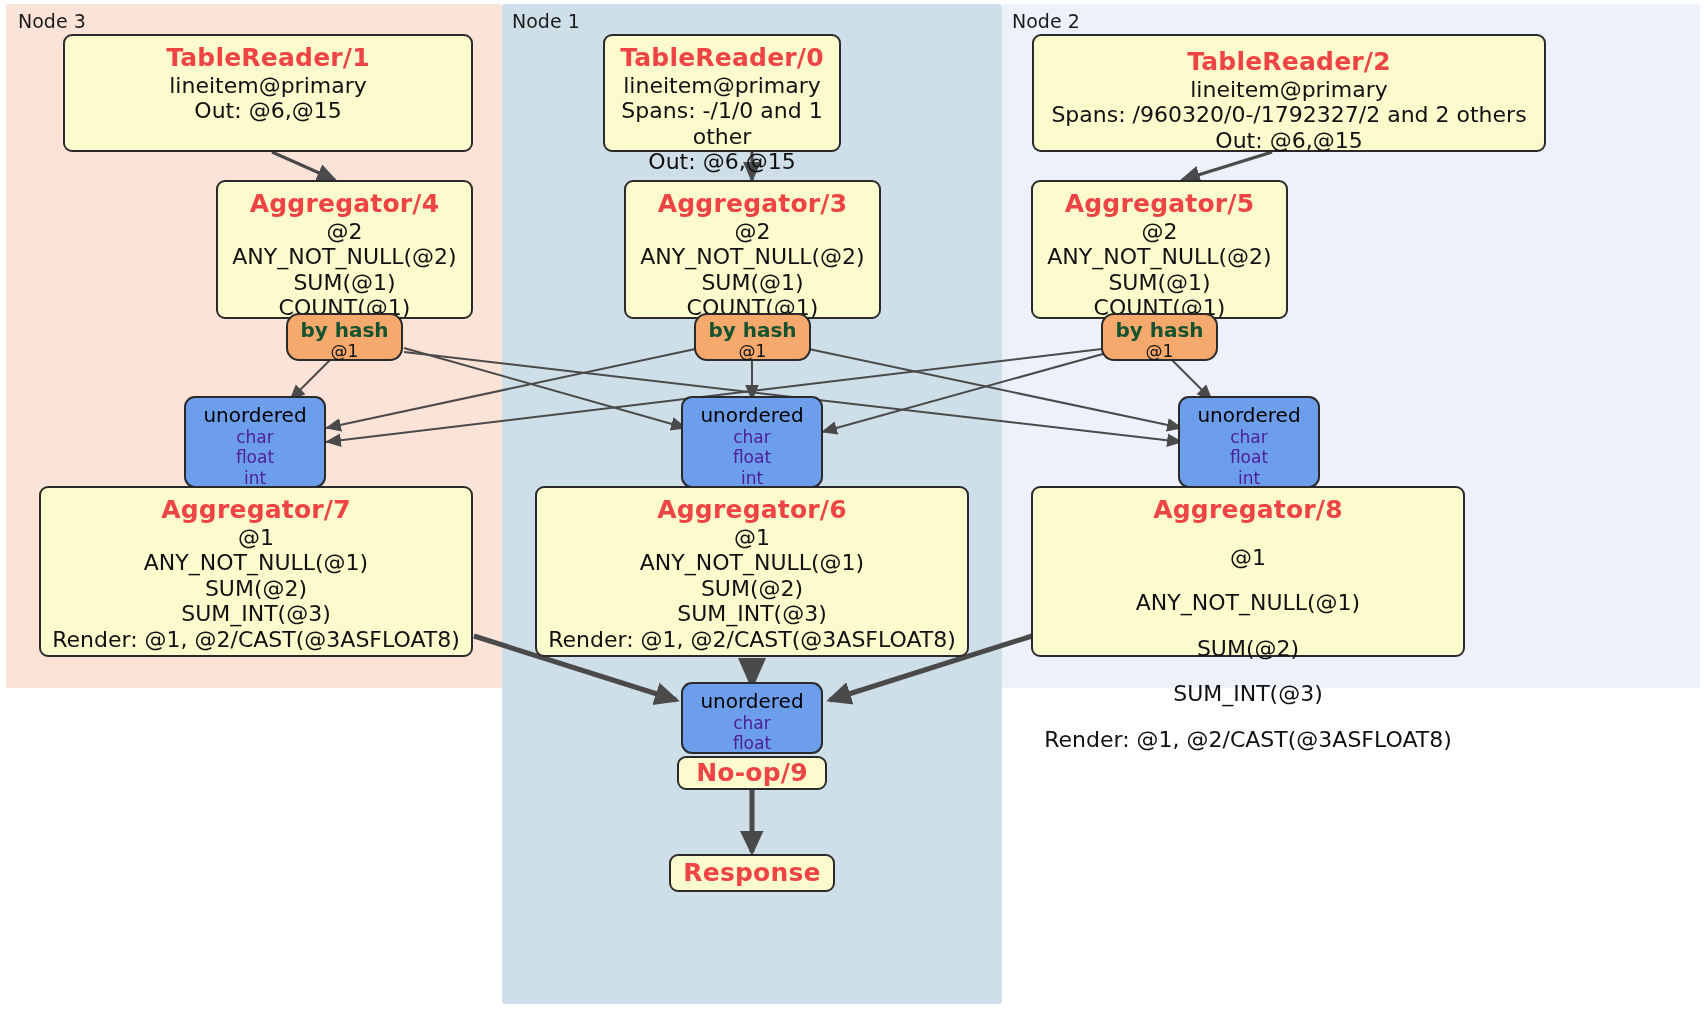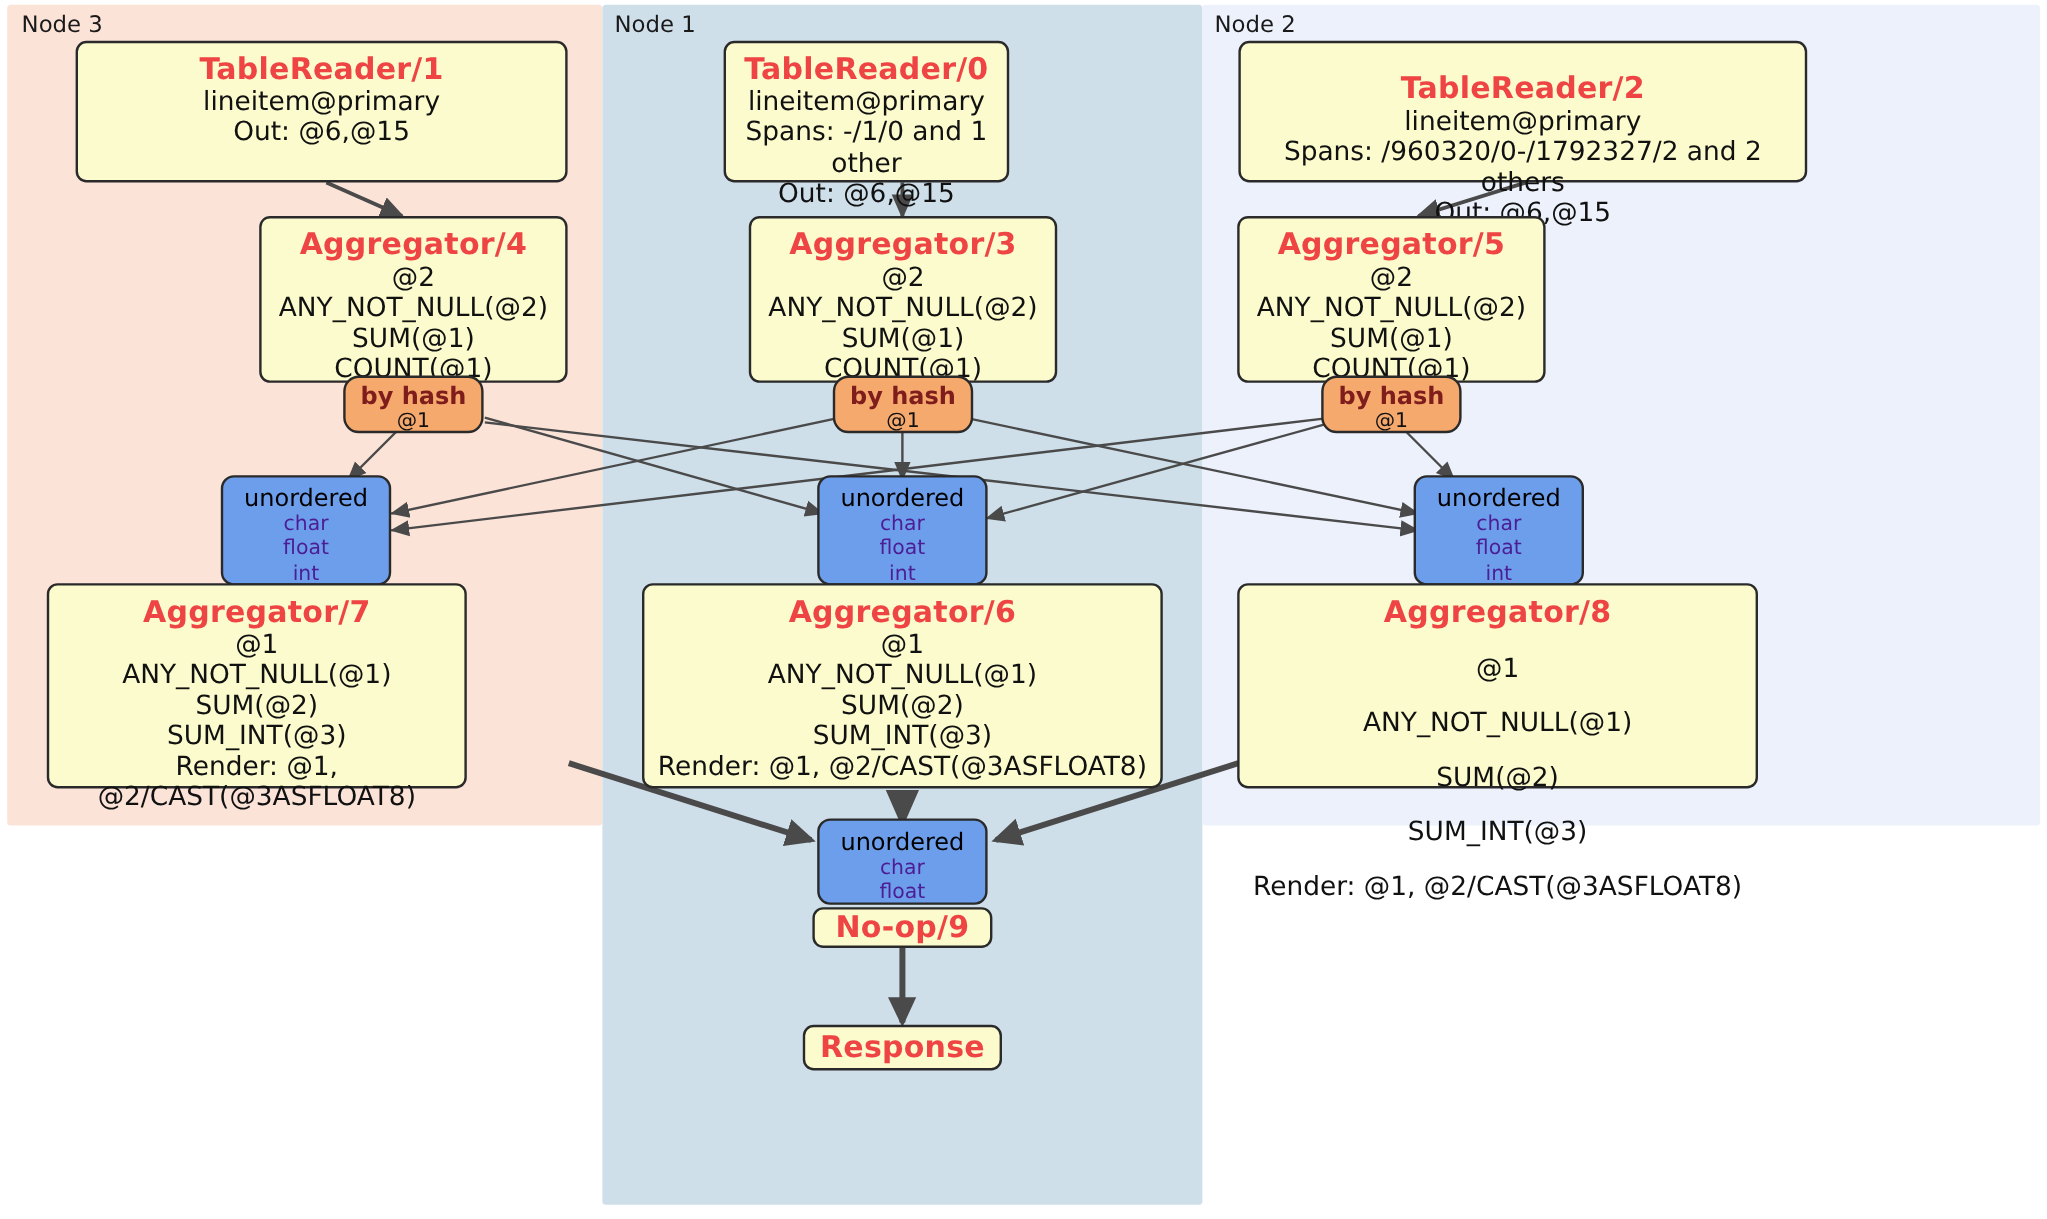--- a/index.html
+++ b/index.html
@@ -10,21 +10,21 @@
   .panel-label{position:absolute;font-size:19px;color:#1a1a1a;line-height:1;}
 
   .node{position:absolute;box-sizing:border-box;display:flex;flex-direction:column;
         align-items:center;justify-content:flex-start;text-align:center;}
 
   .proc{background:#fbfbcd;border:2.2px solid #2a2a2a;border-radius:9px;}
   .proc .title{font-weight:bold;font-size:25px;color:#ef4444;line-height:1.14;letter-spacing:.2px;}
   .proc .line{font-size:22px;color:#111;line-height:1.16;}
 
   .router{background:#f6a96d;border:2.2px solid #2a2a2a;border-radius:13px;}
-  .router .title{font-weight:bold;font-size:20px;color:#7f1d1d;line-height:1.15;}
+  .router .title{font-weight:bold;font-size:20px;color:#14532d;line-height:1.15;}
   .router .line{font-size:17px;color:#111;line-height:1.15;}
 
   .sync{background:#6d9eeb;border:2.2px solid #2a2a2a;border-radius:11px;}
   .sync .title{font-weight:normal;font-size:20px;color:#000;line-height:1.15;}
   .sync .line{font-size:17px;color:#4c1d95;line-height:1.2;}
 
   .small-proc .title{font-size:25px;}
 
   svg.wires{position:absolute;left:0;top:0;width:1706px;height:1016px;overflow:visible;}
   .thin{stroke:#4a4a4a;stroke-width:2;fill:none;}
@@ -100,21 +100,21 @@
     <div class="line">@1</div>
   </div>
 
   <div class="node sync" style="left:184px;top:396px;width:142px;height:92px;padding-top:6px;">
     <div class="title">unordered</div>
     <div class="line">char</div>
     <div class="line">float</div>
     <div class="line">int</div>
   </div>
 
-  <div class="node proc" style="left:39px;top:486px;width:350px;height:171px;padding-top:8px;">
+  <div class="node proc" style="left:39px;top:486px;width:434px;height:171px;padding-top:8px;">
     <div class="title">Aggregator/7</div>
     <div class="line">@1</div>
     <div class="line">ANY_NOT_NULL(@1)</div>
     <div class="line">SUM(@2)</div>
     <div class="line">SUM_INT(@3)</div>
     <div class="line">Render: @1, @2/CAST(@3ASFLOAT8)</div>
   </div>
 
   <div class="node proc" style="left:603px;top:34px;width:238px;height:118px;padding-top:8px;">
     <div class="title">TableReader/0</div>
@@ -159,21 +159,21 @@
   </div>
 
   <div class="node proc small-proc" style="left:677px;top:756px;width:150px;height:34px;justify-content:center;">
     <div class="title">No-op/9</div>
   </div>
 
   <div class="node proc small-proc" style="left:669px;top:854px;width:166px;height:38px;justify-content:center;">
     <div class="title">Response</div>
   </div>
 
-  <div class="node proc" style="left:1032px;top:34px;width:474px;height:118px;padding-top:24px;">
+  <div class="node proc" style="left:1032px;top:34px;width:514px;height:118px;padding-top:12px;">
     <div class="title">TableReader/2</div>
     <div class="line">lineitem@primary</div>
     <div class="line">Spans: /960320/0-/1792327/2 and 2 others</div>
     <div class="line">Out: @6,@15</div>
   </div>
 
   <div class="node proc" style="left:1031px;top:180px;width:257px;height:139px;padding-top:8px;">
     <div class="title">Aggregator/5</div>
     <div class="line">@2</div>
     <div class="line">ANY_NOT_NULL(@2)</div>

